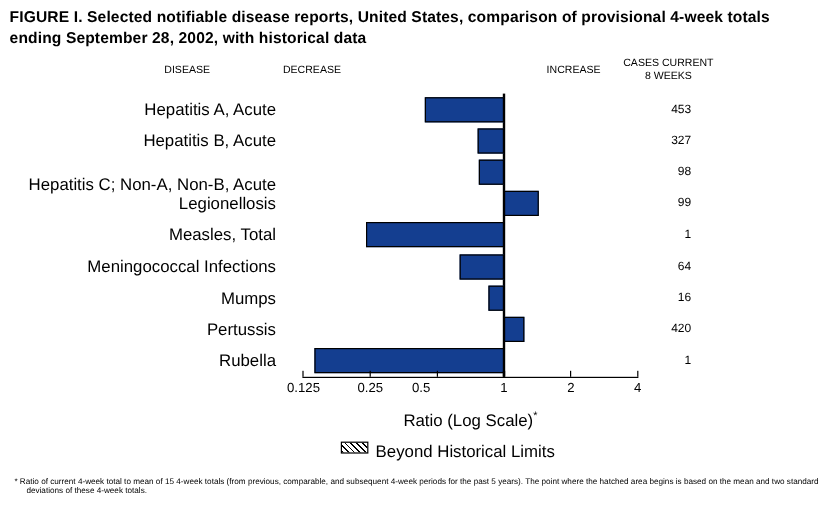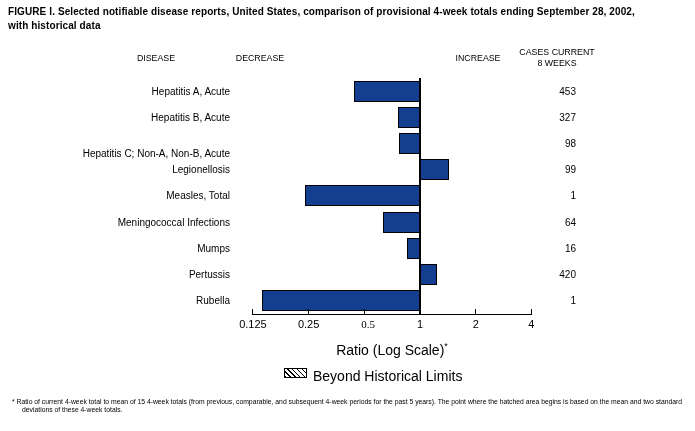--- a/index.html
+++ b/index.html
@@ -1,26 +1,26 @@
 <!DOCTYPE html>
 <html><head>
 <meta charset="utf-8">
 <style>
   html,body{margin:0;padding:0;background:#fff;}
   .canvas{position:relative;width:695px;height:431px;background:#ffffff;
           font-family:"Liberation Sans",sans-serif;color:#000;overflow:hidden;}
-  .title{position:absolute;left:8px;top:5px;width:648px;font-size:10px;font-weight:bold;
+  .title{position:absolute;left:8px;top:5px;width:648px;font-size:13px;font-weight:bold;
          line-height:1.4;letter-spacing:.1px;}
   .colhead{position:absolute;top:53px;font-size:8.8px;transform:translateX(-50%);white-space:nowrap;}
   .cases-head{position:absolute;left:557px;top:47px;transform:translateX(-50%);
               font-size:8.8px;text-align:center;line-height:11px;white-space:nowrap;}
   .vline{position:absolute;left:419.4px;top:78px;width:1.3px;height:236px;background:#000;}
   .axis-line{position:absolute;left:252.3px;top:313.5px;width:280px;height:1.3px;background:#000;}
   .bar{position:absolute;height:21px;background:#143e90;border:1.3px solid #000;box-sizing:border-box;}
-  .rlabel{position:absolute;right:465px;font-size:10px;line-height:21px;white-space:nowrap;}
+  .rlabel{position:absolute;right:465px;font-size:14px;line-height:21px;white-space:nowrap;}
   .cval{position:absolute;right:119px;font-size:10px;line-height:21px;white-space:nowrap;}
   .tick{position:absolute;top:308.8px;width:1.2px;height:5px;background:#000;}
   .ticklabel{position:absolute;top:318px;transform:translateX(-50%);font-size:11px;white-space:nowrap;}
   .xlabel{position:absolute;left:392px;top:341px;transform:translateX(-50%);
           font-size:14px;white-space:nowrap;}
   .xlabel sup{font-size:9px;}
   .legend-swatch{position:absolute;left:284px;top:367.5px;width:21px;height:8px;
                  border:1.1px solid #000;
                  background:repeating-linear-gradient(45deg,#000 0,#000 1px,#fff 1px,#fff 3.4px);}
   .legend-label{position:absolute;left:313px;top:368px;font-size:14px;white-space:nowrap;}
@@ -71,21 +71,21 @@
       <div class="bar" style="top: 263.7px; left: 420px; width: 16.6px; background: rgb(20, 62, 144);"></div>
       <div class="cval" style="top: 263.7px;">420</div>
       <div class="rlabel" style="top: 289.8px;">Rubella</div>
       <div class="bar" style="top: 289.8px; left: 262px; width: 158px; background: rgb(20, 62, 144);"></div>
       <div class="cval" style="top: 289.8px;">1</div>
       <div class="tick" style="left: 252.3px;"></div>
       <div class="ticklabel" style="left: 252.9px;">0.125</div>
       <div class="tick" style="left: 308px;"></div>
       <div class="ticklabel" style="left: 308.6px;">0.25</div>
       <div class="tick" style="left: 363.7px;"></div>
-      <div class="ticklabel" style="left: 368px; font-family: Liberation Serif, serif;">0.5</div>
+      <div class="ticklabel" style="left: 351px;">0.5</div>
       <div class="tick" style="left: 419.4px;"></div>
       <div class="ticklabel" style="left: 420px;">1</div>
       <div class="tick" style="left: 475.1px;"></div>
       <div class="ticklabel" style="left: 475.7px;">2</div>
       <div class="tick" style="left: 530.8px;"></div>
       <div class="ticklabel" style="left: 531.4px;">4</div>
     </div>
 
   <div class="xlabel"><span>Ratio (Log Scale)</span><sup>*</sup></div>
 

